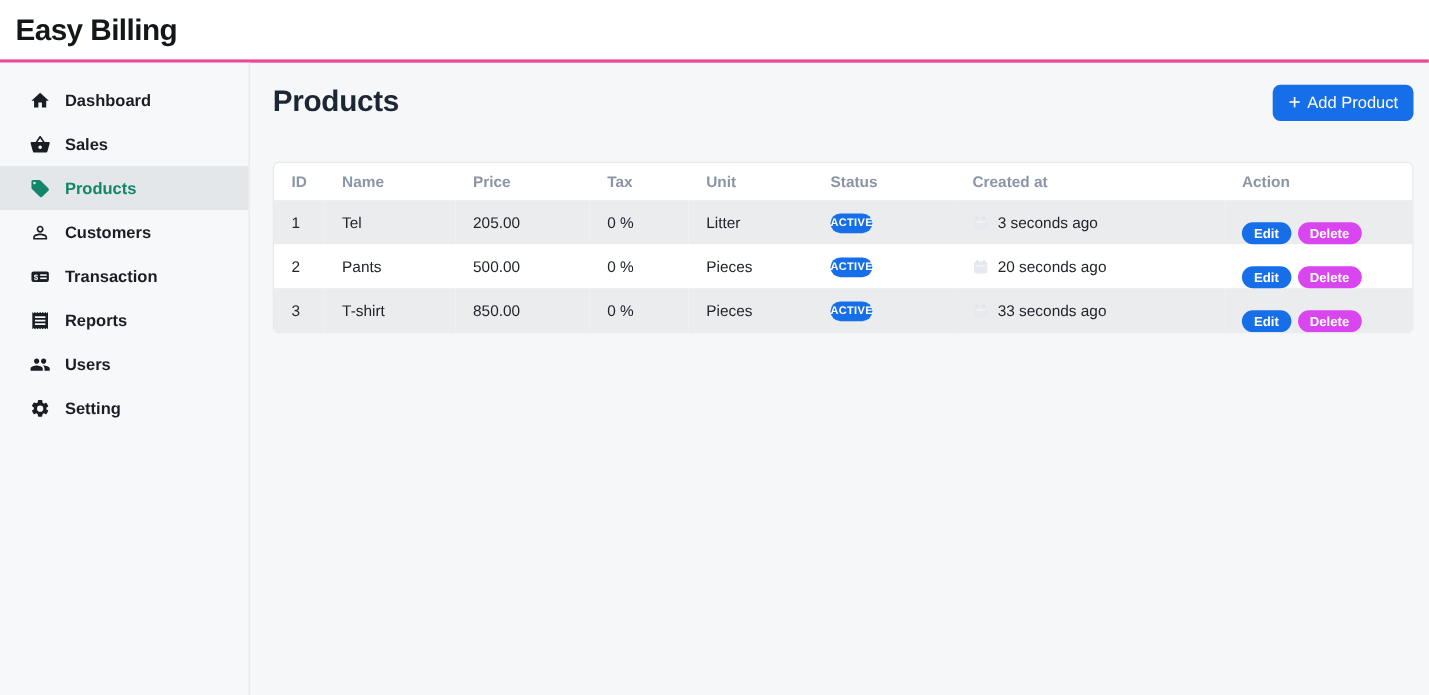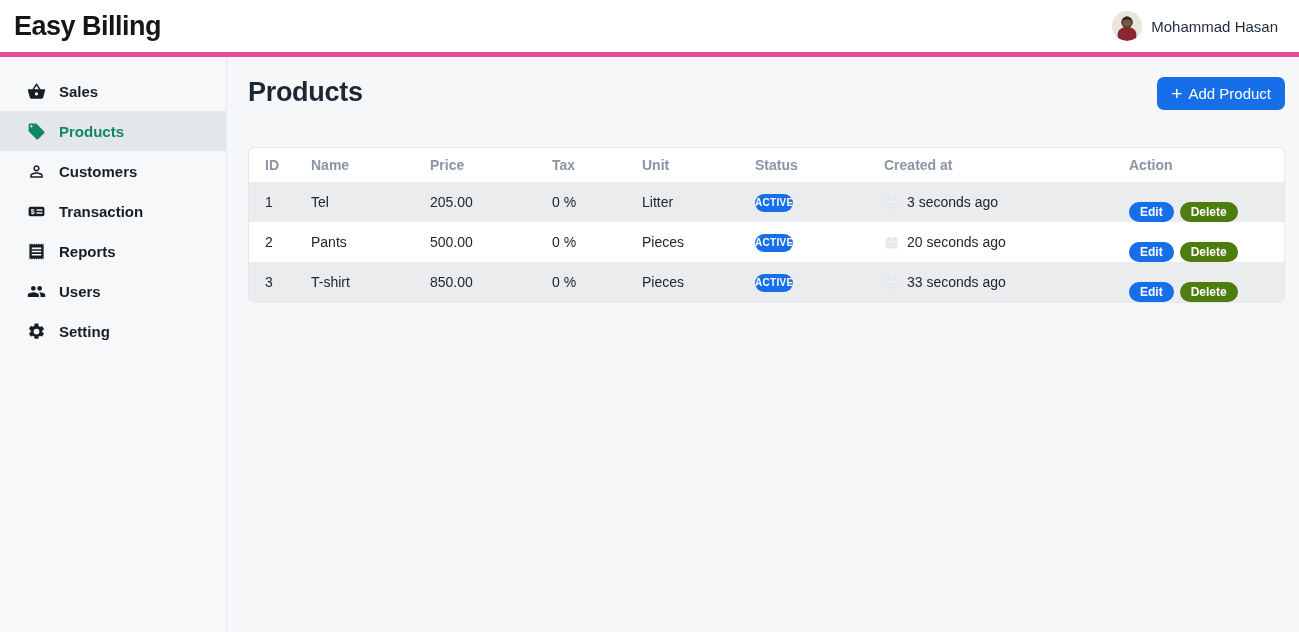--- a/index.html
+++ b/index.html
@@ -1,20 +1,20 @@
 <!DOCTYPE html>
 <html><head>
 <meta charset="utf-8">
 <style>
   * { margin:0; padding:0; box-sizing:border-box; }
   html,body { width:1299px; height:632px; overflow:hidden; }
   body { font-family:"Liberation Sans", sans-serif; background:#f6f7f9; color:#1d2430; }
 
   
-  .topbar { height:57px; background:#ffffff; border-bottom:5px solid #ec4899;
+  .topbar { height:57px; background:#ffffff; border-bottom:3px solid #ec4899;
             display:flex; align-items:center; justify-content:space-between; padding:0 21px 0 14px; }
   .logo { font-size:27px; font-weight:800; color:#14171a; letter-spacing:-0.5px; }
   .user { display:flex; align-items:center; gap:9px; cursor:pointer; }
   .avatar { width:30px; height:30px; border-radius:50%; overflow:hidden; display:block; background:#e9e5df; }
   .username { font-size:15px; color:#1f2937; }
 
   
   .shell { display:flex; height:575px; }
   .sidebar { width:227px; flex:0 0 227px; background:#f7f8fa; border-right:1px solid #e4e7eb; padding-top:14px; }
   .nav-item { height:40px; display:flex; align-items:center; gap:13px; padding-left:26px; cursor:pointer; }
@@ -40,52 +40,40 @@
   th { height:34px; text-align:left; font-size:14px; font-weight:700; color:#8b95a5; padding:0 0 0 16px; }
   td { height:32px; font-size:14px; color:#21262d; padding:0 0 0 16px; vertical-align:middle; }
   tbody tr:nth-child(odd) { background:#ebecee; }
   .badge { display:inline-block; background:#166ee8; color:#fff; font-size:10px; font-weight:700;
            letter-spacing:.3px; padding:4px 0; border-radius:11px; line-height:1; }
   .created-cell { display:flex; align-items:center; gap:8px; height:20px; }
   .cal { width:15px; height:15px; display:inline-block; }
   .btn-edit, .btn-delete { border:none; color:#fff; font-size:12px; font-weight:700; border-radius:10px;
            padding:4px 11px; cursor:pointer; line-height:1; font-family:"Liberation Sans", sans-serif;margin-top:20px; }
   .btn-edit { background:#166ee8; margin-right:6px; }
-  .btn-delete { background:#4d7c0f; }
+  .btn-delete { background:#d946ef; }
 </style>
 </head>
 <body>
 
 <header class="topbar">
   <div class="logo">Easy Billing</div>
-  <div class="user">
-    <span class="avatar">
-      <svg viewBox="0 0 32 32" width="30" height="30">
-        <defs>
-            <clipPath id="avclip">
-              <circle cx="16" cy="16" r="16"></circle>
-            </clipPath>
-          </defs>
-        <g clip-path="url(#avclip)">
-          <rect width="32" height="32" fill="#e9e5df"></rect>
-          <circle cx="16" cy="12" r="6.2" fill="#4a382e"></circle>
-          <path d="M16 17c-6 0-10 3.6-10 8v8h20v-8c0-4.4-4-8-10-8z" fill="#8c2630"></path>
-          <circle cx="16" cy="12.5" r="4.6" fill="#7a5a43"></circle>
-          <path d="M11.5 10.5c0-3 2-4.6 4.5-4.6s4.5 1.6 4.5 4.6c-1.5-1.4-7.5-1.4-9 0z" fill="#3a2b22"></path>
-          <path d="M12 14.5c1 2.4 7 2.4 8 0 0 3.4-1.6 5-4 5s-4-1.6-4-5z" fill="#4a382e" opacity="0.55"></path>
-        </g>
-      </svg>
-    </span>
-    <span class="username">Mohammad Hasan</span>
-  </div>
 </header>
 
 <div class="shell">
   <nav class="sidebar">
 
+    <div class="nav-item">
+      <span class="nicon">
+        <svg viewBox="0 0 24 24">
+            <path d="M10 20v-6h4v6h5v-8h3L12 3 2 12h3v8z"></path>
+          </svg>
+      </span>
+      <span class="nlabel">Dashboard</span>
+    </div>
 
     <div class="nav-item">
       <span class="nicon">
         <svg viewBox="0 0 24 24">
             <path d="M17.21 9l-4.38-6.56a.993.993 0 0 0-.83-.42c-.32 0-.64.14-.83.43L6.79 9H2c-.55 0-1 .45-1 1 0 .09.01.18.04.27l2.54 9.27c.23.84 1 1.46 1.92 1.46h13c.92 0 1.69-.62 1.93-1.46l2.54-9.27L23 10c0-.55-.45-1-1-1h-4.79zM9 9l3-4.4L15 9H9zm3 8c-1.1 0-2-.9-2-2s.9-2 2-2 2 .9 2 2-.9 2-2 2z"></path>
           </svg>
       </span>
       <span class="nlabel">Sales</span>
     </div>
 

